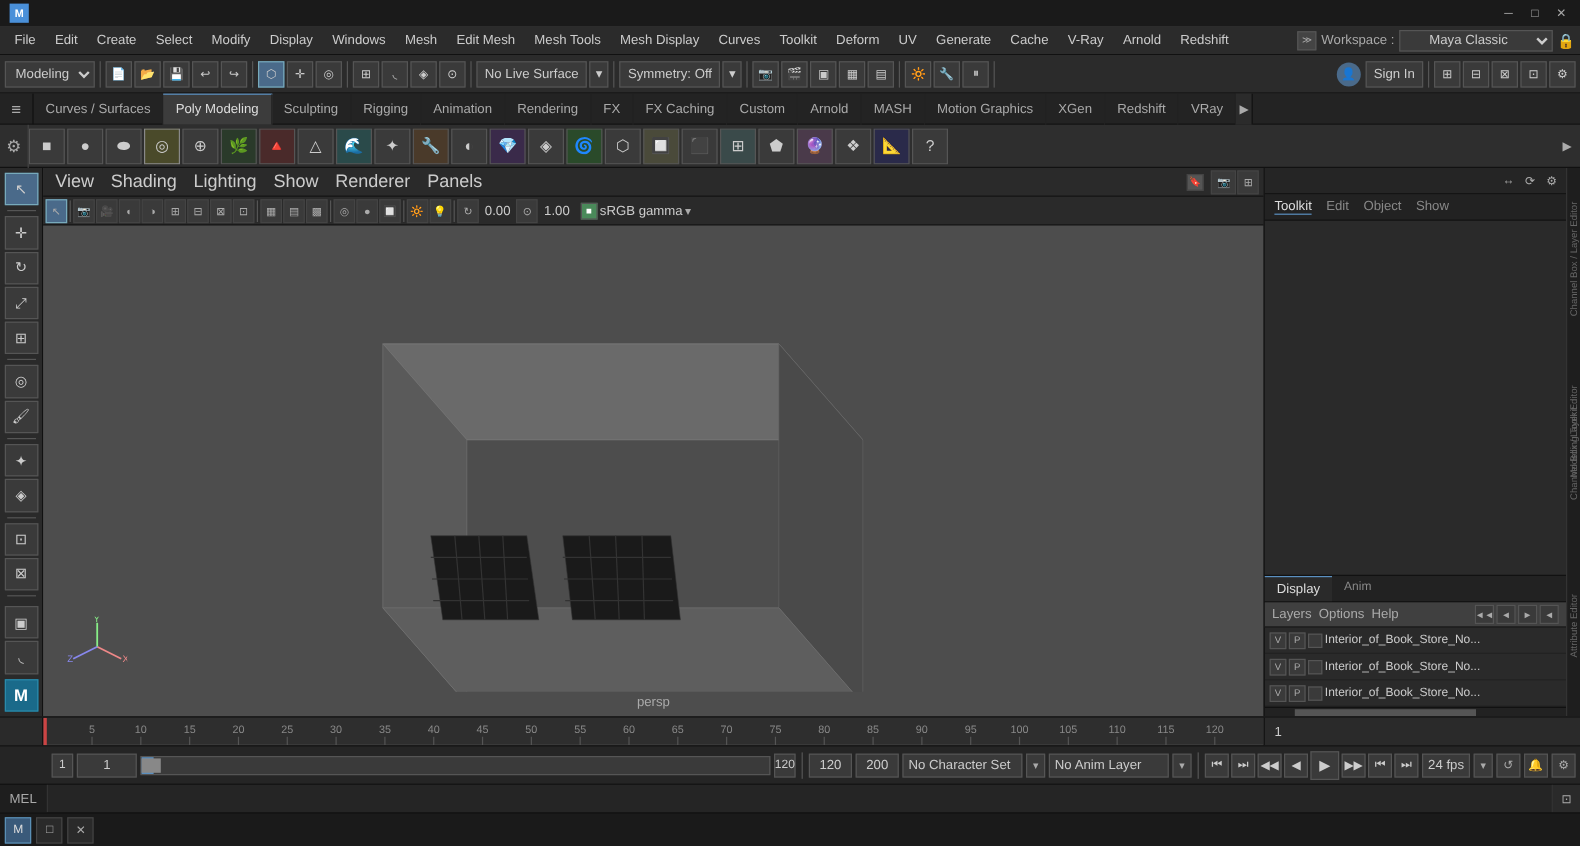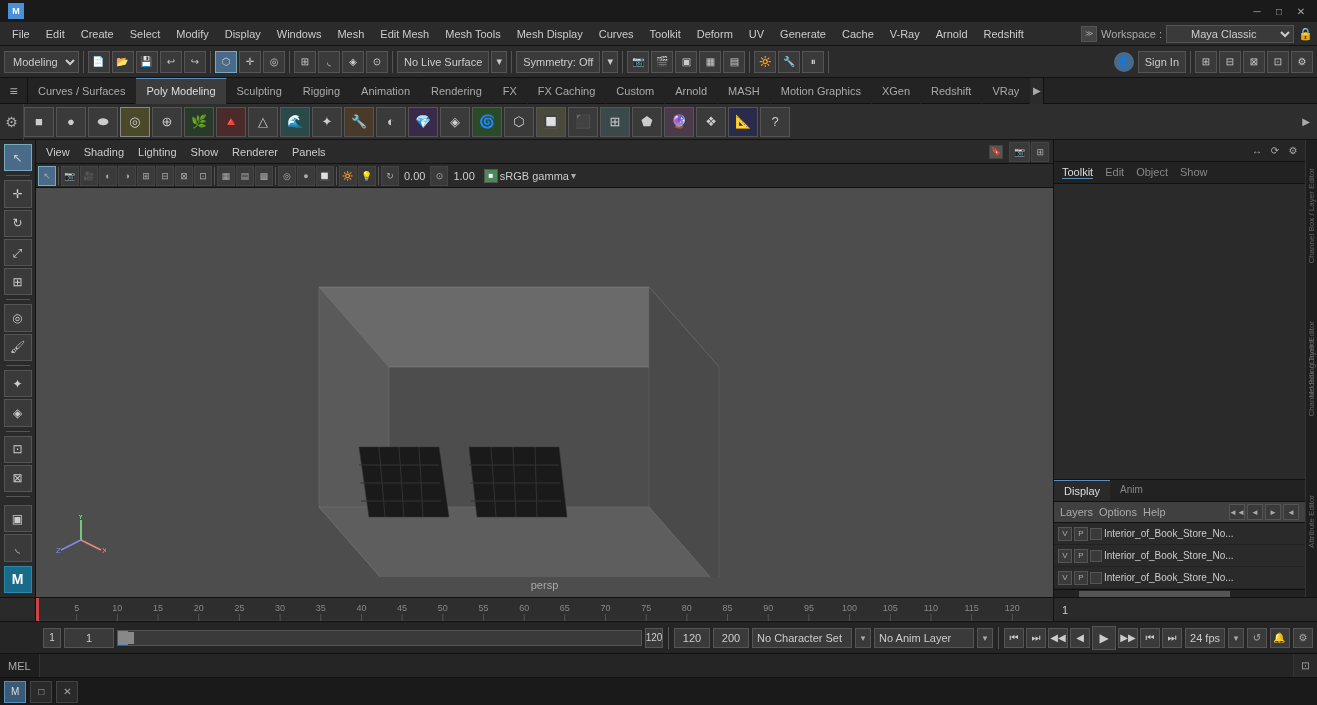--- a/index.html
+++ b/index.html
@@ -38,21 +38,21 @@
     .shelf-icon { width: 30px; height: 30px; background: #3a3a3a; border: 1px solid #555; display: flex; align-items: center; justify-content: center; cursor: pointer; font-size: 13px; color: #ccc; }
     .shelf-scroll { width: 14px; height: 36px; display: flex; align-items: center; justify-content: center; cursor: pointer; color: #aaa; font-size: 10px; }
 
     
     #left-toolbar { width: 36px; background: #2a2a2a; display: flex; flex-direction: column; align-items: center; padding: 4px 0; gap: 2px; border-right: 1px solid #111; }
     .lt-btn { width: 28px; height: 28px; background: #3a3a3a; border: 1px solid #555; display: flex; align-items: center; justify-content: center; cursor: pointer; font-size: 12px; color: #ccc; }
     .lt-btn.active { background: #4a6a8a; border-color: #7ab; }
     .lt-sep { width: 24px; height: 1px; background: #555; margin: 2px 0; }
     .lt-logo { width: 28px; height: 28px; background: #1a6a8a; border: 1px solid #2a8aaa; display: flex; align-items: center; justify-content: center; font-size: 14px; color: white; font-weight: bold; margin-top: auto; }
     #viewport-menubar { background: #2a2a2a; height: 24px; display: flex; align-items: center; padding: 0 4px; gap: 2px; border-bottom: 1px solid #111; }
-    #viewport-menubar .vm-item { padding: 2px 6px; font-size: 11px; color: #ccc; cursor: pointer; }
+    #viewport-menubar .vm-item { padding: 2px 6px; font-size: 15px; color: #ccc; cursor: pointer; }
     .vt-btn { height: 20px; min-width: 18px; background: #3a3a3a; border: 1px solid #444; display: flex; align-items: center; justify-content: center; cursor: pointer; font-size: 9px; color: #aaa; padding: 0 2px; }
     .vt-sep { width: 1px; height: 18px; background: #555; margin: 0 1px; }
     .vt-num { color: #ccc; font-size: 11px; padding: 0 4px; }
 
     #viewport-canvas { flex: 1; background: #4a4a4a; position: relative; overflow: hidden; }
 
     
     #right-panel { width: 240px; background: #2a2a2a; border-left: 1px solid #111; display: flex; flex-direction: column; }
     .layer-row { display: flex; align-items: center; gap: 2px; padding: 2px 4px; height: 22px; border-bottom: 1px solid #222; }
     .layer-v { width: 14px; height: 14px; background: #3a3a3a; border: 1px solid #555; display: flex; align-items: center; justify-content: center; font-size: 8px; color: #aaa; cursor: pointer; }

